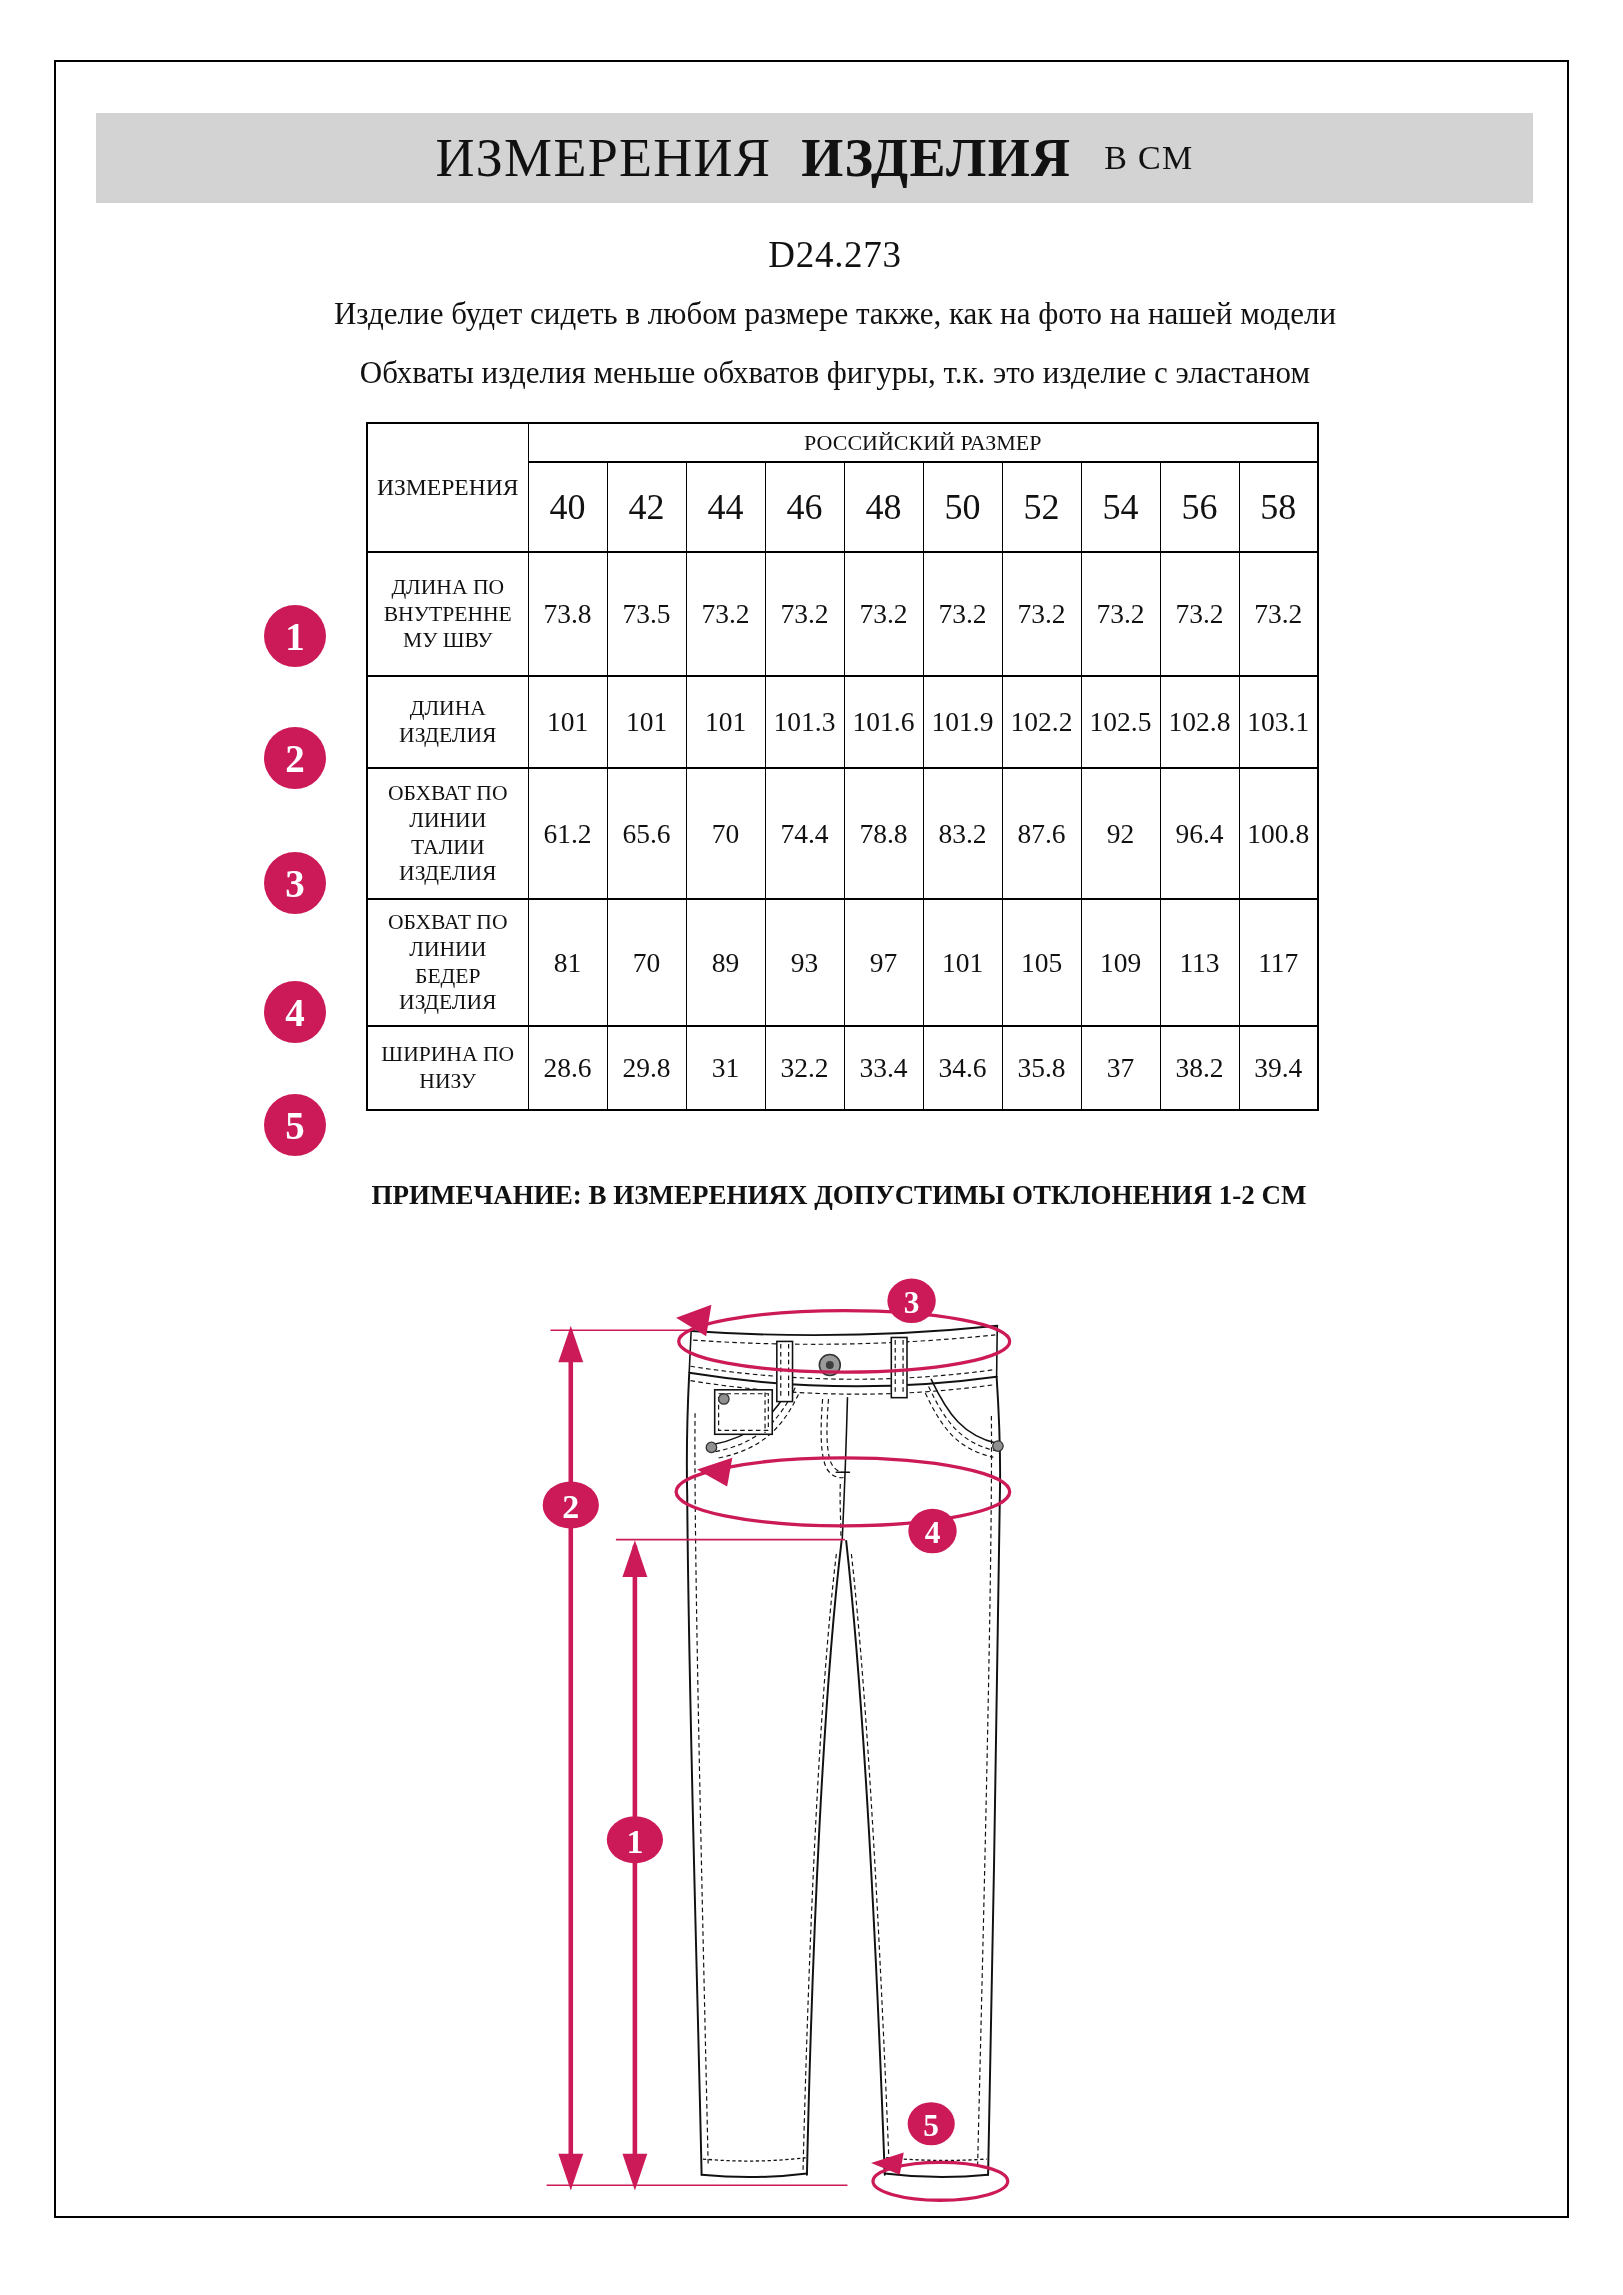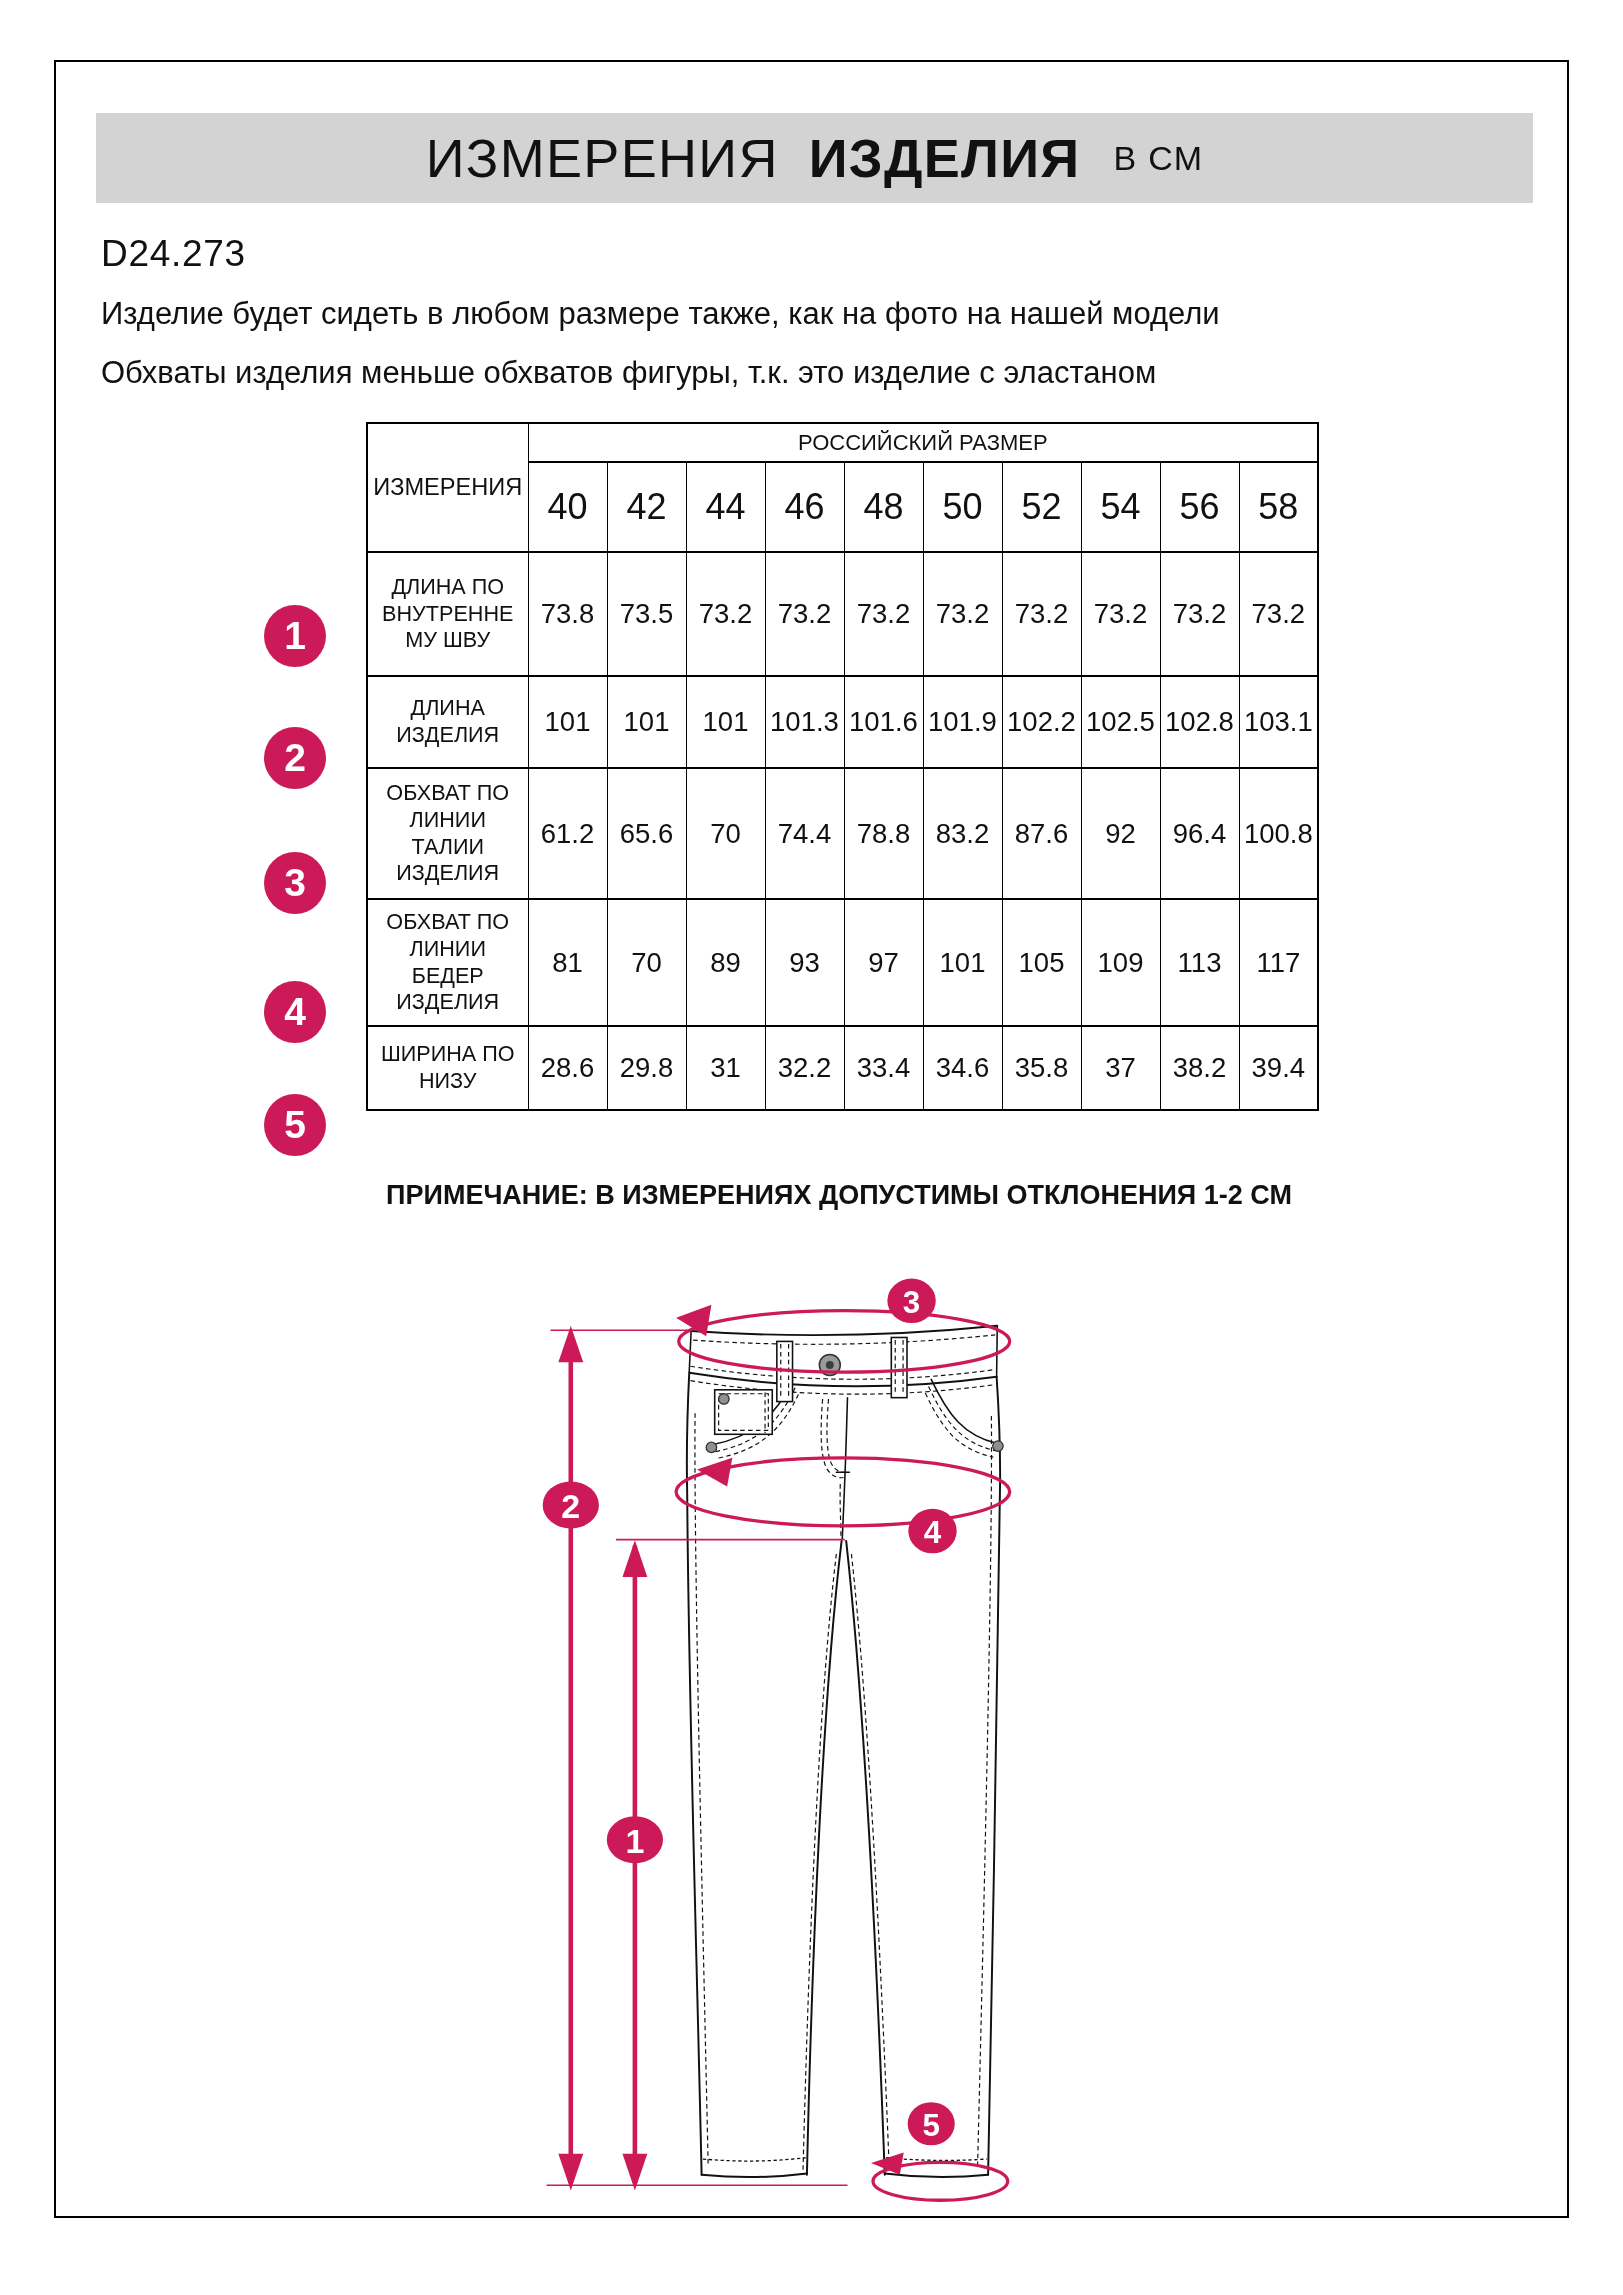--- a/index.html
+++ b/index.html
@@ -1,25 +1,25 @@
 <!DOCTYPE html>
 <html style="--accent: #CC1A58; --band: #D3D3D3;font-size:10.5px"><head>
 <meta charset="utf-8">
 <style>
   :root { --accent:#CC1A58; --band:#D3D3D3; --ink:#111111; }
   * { margin:0; padding:0; box-sizing:border-box; }
   body { background:#ffffff; font-family:"Liberation Sans", sans-serif; color:var(--ink); }
-  .page { position:relative; width:1623px; height:2295px; background:#fff; overflow:hidden; }
+  .page { position:relative; width:1623px; height:2295px; background:#fff; overflow:hidden;font-family:Liberation Serif, serif; }
   .frame { position:absolute; left:54px; top:60px; width:1515px; height:2158px; border:2.6px solid #000; }
   .title-band { position:absolute; left:96px; top:113px; width:1437px; height:90px;
                 background:var(--band); display:flex; align-items:center; justify-content:center; }
   .title-w1 { font-size:54px; font-weight:500; letter-spacing:1.3px; }
   .title-w2 { font-size:54px; font-weight:800; margin-left:30px; letter-spacing:1.3px; }
   .title-unit { font-size:34px; font-weight:500; margin-left:33px; letter-spacing:1.3px; }
-  .content-center { position:absolute; left:54px; width:1515px; text-align:left;padding-left:47px; }
+  .content-center { position:absolute; left:54px; width:1515px; text-align:center;padding-left:47px; }
   .model { top:233px; font-size:37px; font-weight:400; letter-spacing:0.7px; }
   .desc { font-size:31px; font-weight:400; }
   .desc1 { top:296px; }
   .desc2 { top:355px; }
   table.size-table { position:absolute; left:366px; top:422px; width:946px;
                      border-collapse:collapse; table-layout:fixed; }
   table.size-table td, table.size-table th {
     border:1.3px solid #000; border-top-width:2px; border-bottom-width:2px;
     text-align:center; vertical-align:middle; font-weight:400; padding:0; }
   table.size-table { border:2.6px solid #000; }

